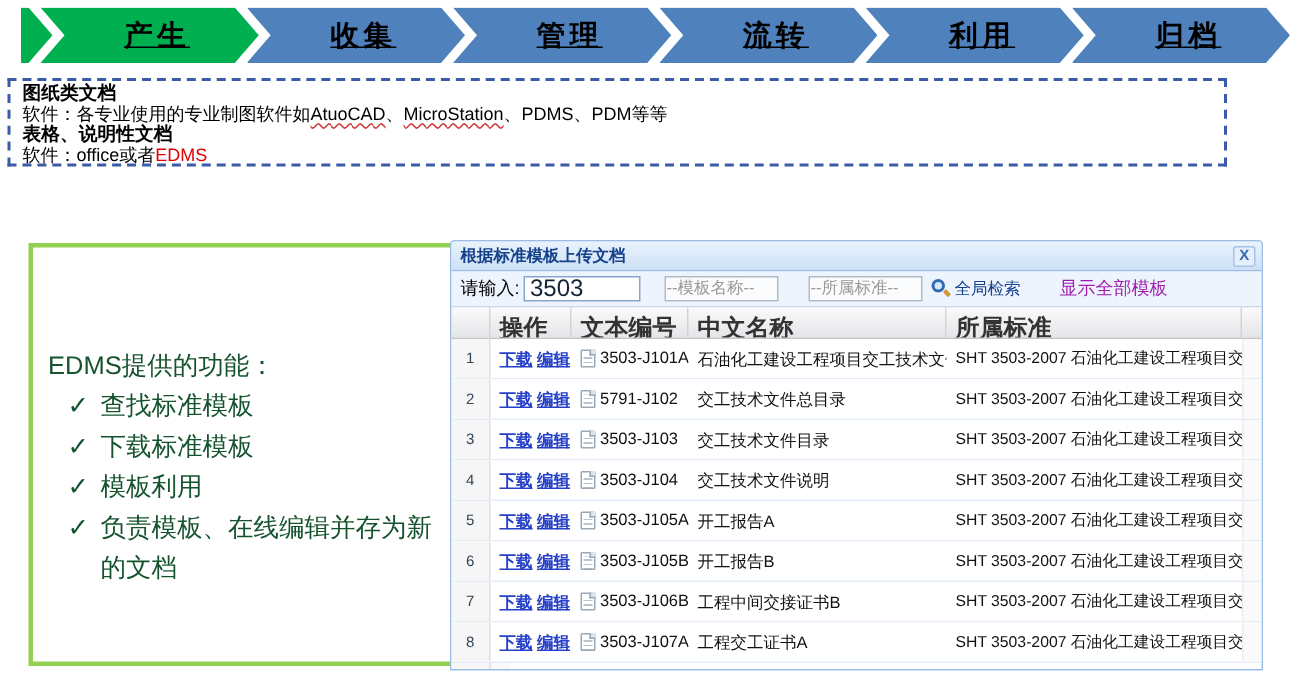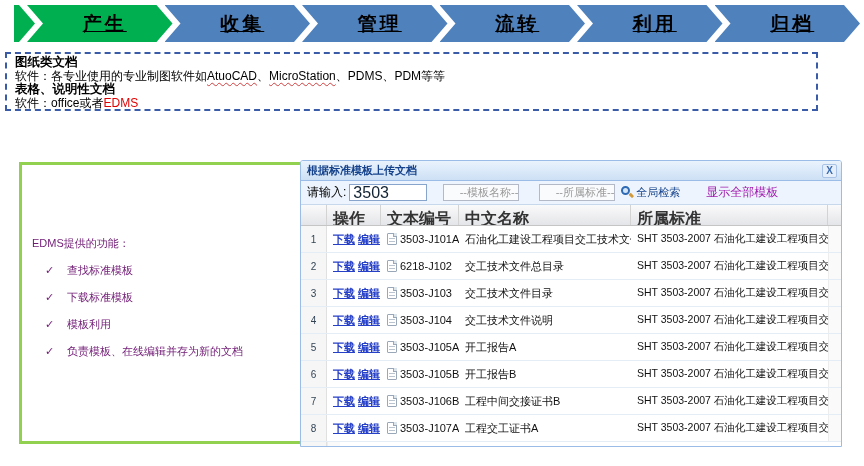--- a/index.html
+++ b/index.html
@@ -21,41 +21,41 @@
           border:2px dashed #3A5BA8; padding:2px 8px 0 8px;
           font-size:12px; line-height:13.5px; color:#000; }
   .note .h { font-weight:bold; font-size:12.5px; }
   .wavy { text-decoration:underline; text-decoration-style:wavy;
           text-decoration-color:#D04040; text-decoration-thickness:1px; text-underline-offset:2px; }
   .redtxt { color:#E00000; }
 
   
   .features { position:absolute; left:19px; top:162px; width:290px; height:282px;
               border:3px solid #92D050; padding:65px 8px 0 10px;
-              font-size:11px; line-height:27px; color:#701a75; }
+              font-size:17px; line-height:27px; color:#14532d; }
   .feat-item { position:relative; padding-left:35px; }
   .feat-item .chk { position:absolute; left:13px; top:0; }
 
   
   .panel { position:absolute; left:300px; top:160px; width:542px; height:287px;
            border:1px solid #9CBCE8; background:#fff; border-radius:3px 3px 0 0; overflow:hidden; }
   .titlebar { height:20px; background:linear-gradient(#EAF3FD,#CDE0F5);
               border-bottom:1px solid #9CBCE8; display:flex; align-items:center;
               padding:0 4px 0 6px; }
   .titlebar .ttl { flex:1; font-size:11px; font-weight:bold; color:#15428B; }
   .closebtn { width:15px; height:14px; font-size:10px; font-weight:bold; color:#3A6BB0;
               border:1px solid #A8C3E6; border-radius:2px; background:#E4EFFB;
               display:flex; align-items:center; justify-content:center; cursor:pointer; line-height:1; }
   .toolbar { height:24px; background:#EDF4FD; border-bottom:1px solid #C8D8EC;
              display:flex; align-items:center; padding:0 4px; font-size:12px; color:#000; }
   .toolbar .lbl { margin:0 3px 0 2px; }
   .tb-input { width:78px; height:17px; border:1px solid #86A4CC; font-size:16px;
               padding:0 3px; color:#123; background:#fff; }
   .dd { width:76px; height:17px; border:1px solid #B3B9C6; background:#FAFBFD;
-        color:#999; font-size:11px; text-align:right; line-height:15px; cursor:pointer; }
+        color:#999; font-size:11px; text-align:left; line-height:15px; cursor:pointer; }
   .dd1 { margin-left:16px; } .dd2 { margin-left:20px; }
   .searchbtn { display:flex; align-items:center; margin-left:6px; cursor:pointer;
                color:#15428B; font-size:11px;justify-content:center; }
   .mag { position:relative; width:13px; height:13px; margin-right:2px; }
   .mag .lens { position:absolute; left:0; top:0; width:9px; height:9px; border:2px solid #2F6BB5;
                border-radius:50%; background:#D6E6F7; }
   .mag .hdl  { position:absolute; left:8px; top:8px; width:5px; height:2.5px; background:#D29A3A;
                transform:rotate(45deg); border-radius:1px; }
   .showall { margin-left:26px; color:#a21caf; font-size:12px; cursor:pointer; }
 
@@ -170,21 +170,21 @@
         <div class="cell c-sp"></div>
       </div>
       <div class="grid-row">
         <div class="cell c-num">2</div>
         <div class="cell c-ops">
           <a class="glink">下载</a>
           <a class="glink">编辑</a>
         </div>
         <div class="cell c-code">
           <span class="docicon"></span>
-          <span>6218-J102</span>
+          <span>5791-J102</span>
         </div>
         <div class="cell c-name">交工技术文件总目录</div>
         <div class="cell c-std">SHT 3503-2007 石油化工建设工程项目交工…</div>
         <div class="cell c-sp"></div>
       </div>
       <div class="grid-row">
         <div class="cell c-num">3</div>
         <div class="cell c-ops">
           <a class="glink">下载</a>
           <a class="glink">编辑</a>

